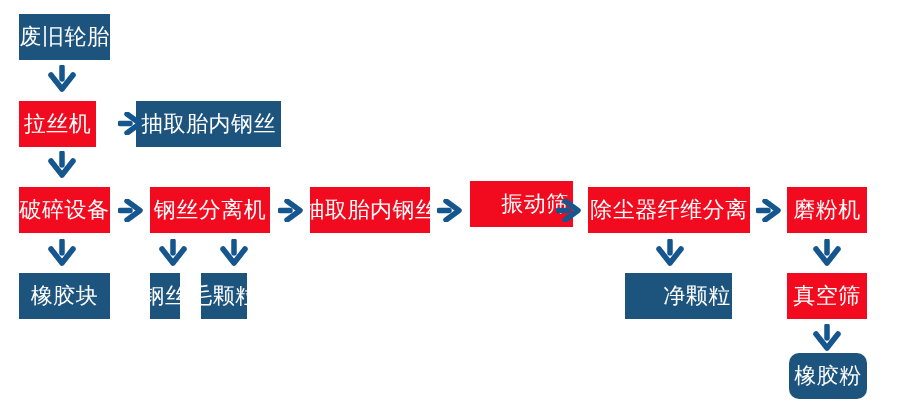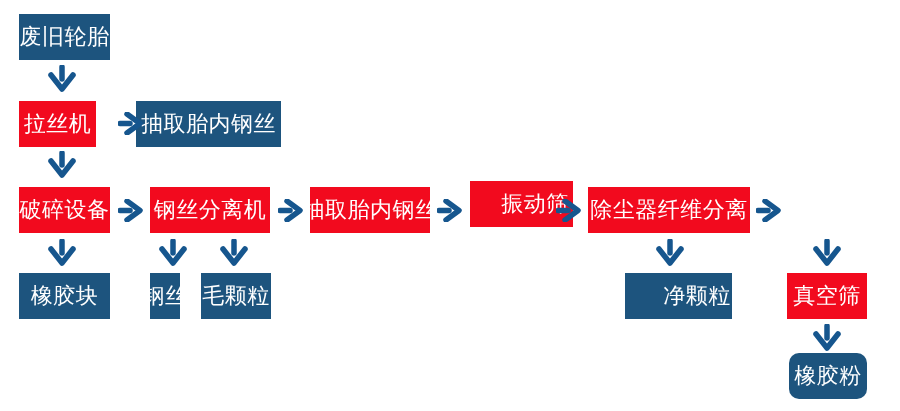--- a/index.html
+++ b/index.html
@@ -52,24 +52,25 @@
   <div class="node material" style="left:19px; top:14px; width:91px;">废旧轮胎</div>
 
   <div class="node process" style="left:19px; top:101px; width:77px;font-family:Liberation Serif, serif;">拉丝机</div>
   <div class="node material" style="left:136px; top:101px; width:145px;">抽取胎内钢丝</div>
 
   <div class="node process" style="left:19px; top:187px; width:91px;">破碎设备</div>
   <div class="node process" style="left:150px; top:187px; width:120px;">钢丝分离机</div>
   <div class="node process" style="left:310px; top:187px; width:120px;">抽取胎内钢丝</div>
   <div class="node process" style="left:470px; top:181px; width:103px;padding-left:27px;">振动筛</div>
   <div class="node process" style="left:588px; top:187px; width:162px;">除尘器纤维分离</div>
+  <div class="node process" style="left:787px; top:187px; width:80px;">磨粉机</div>
 
   <div class="node material" style="left:19px; top:273px; width:91px;">橡胶块</div>
   <div class="node material" style="left:150px; top:273px; width:30px;">钢丝</div>
-  <div class="node material" style="left:201px; top:273px; width:70px;">毛颗粒</div>
+  <div class="node material" style="left:201px; top:273px; width:46px;">毛颗粒</div>
   <div class="node material" style="left:625px; top:273px; width:107px;padding-left:37px;">净颗粒</div>
   <div class="node process" style="left:787px; top:273px; width:80px;">真空筛</div>
 
   <div class="node material" style="left:789px; top:353px; width:78px;border-radius:10px;">橡胶粉</div>
 
   <div class="arrow" style="left:48px; top:65px;">
     <svg width="28" height="27" viewBox="0 0 28 27">
         <path d="M14 2 V14"></path>
         <path d="M3 10 L14 24 L25 10"></path>
       </svg>

